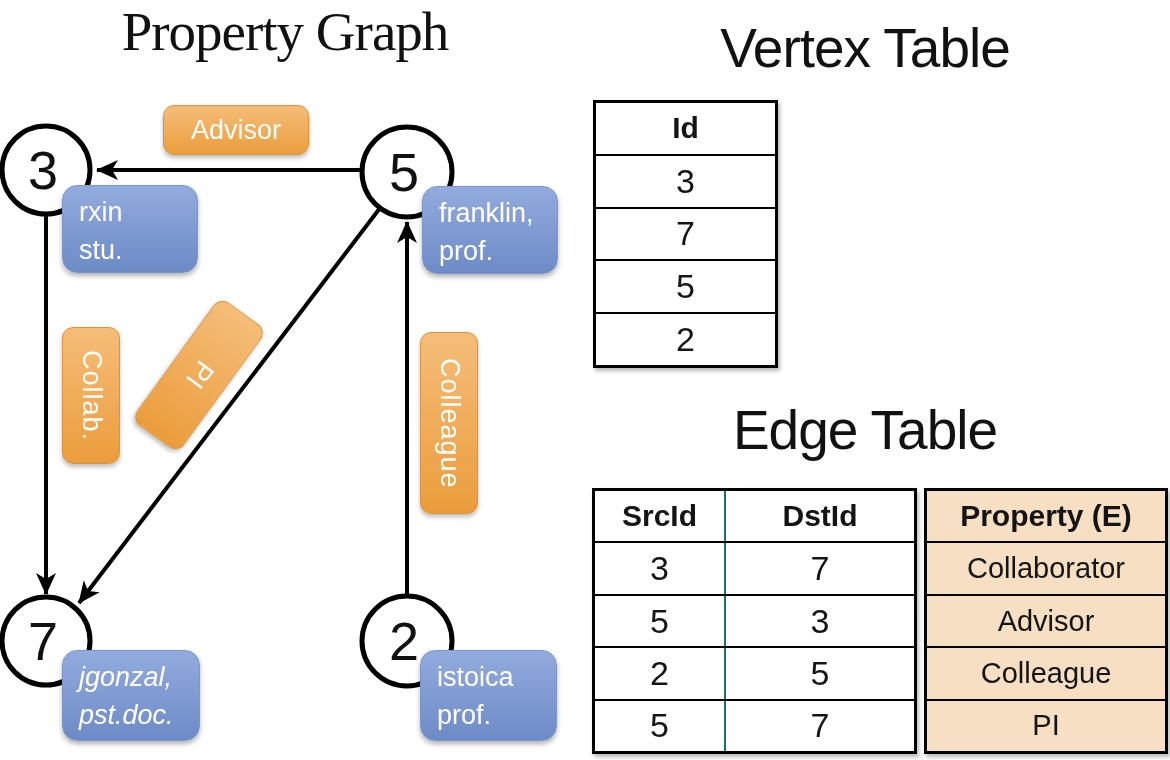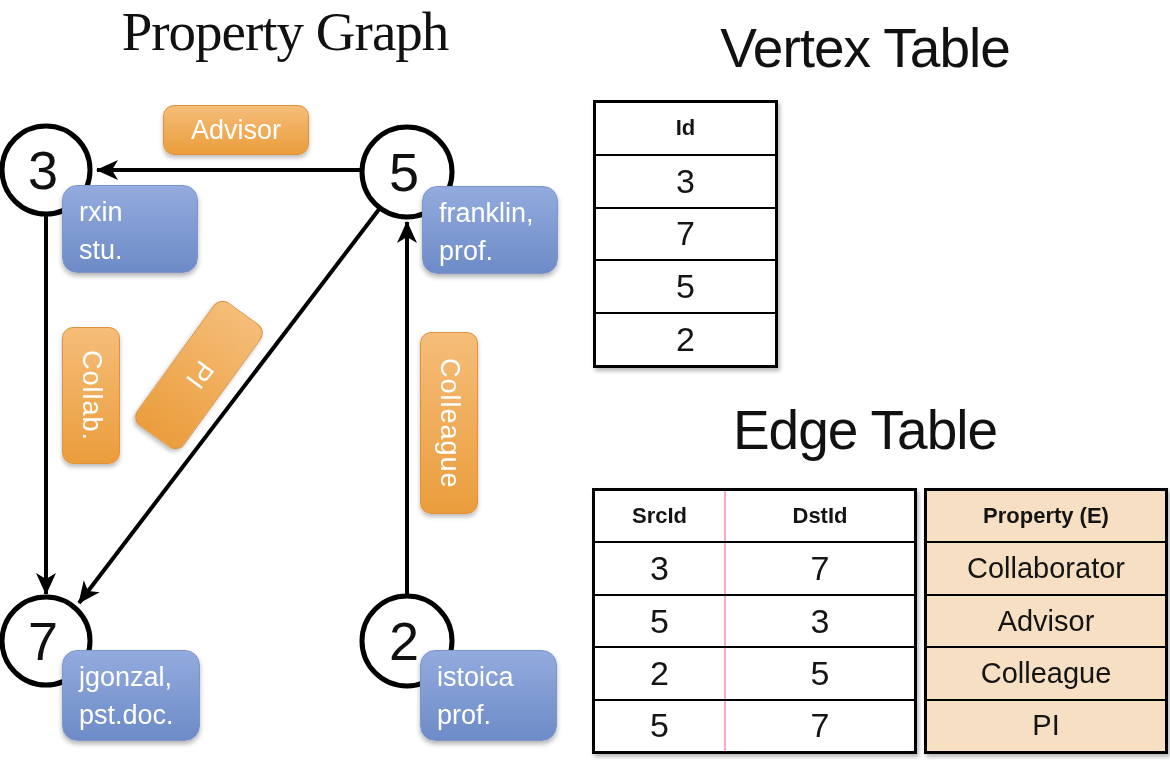--- a/index.html
+++ b/index.html
@@ -42,31 +42,31 @@
   .subtable{
     position:absolute;border:3px solid #000;box-sizing:border-box;
     display:flex;flex-direction:column;background:#fff;
     box-shadow:2px 3px 4px rgba(0,0,0,0.28);
   }
   .subtable .row{
     flex:1;display:flex;align-items:center;justify-content:center;
     border-top:2px solid #000;position:relative;
   }
   .subtable .row:first-child{border-top:none;}
-  .subtable .hdr{font-weight:bold;font-size:22px;text-align:right;}
+  .subtable .hdr{font-weight:bold;font-size:30px;text-align:right;}
   .subtable .val{font-size:34px;font-weight:300;}
   .subtable .prop{font-size:29px;font-weight:300;}
   .vfill{background:#d2def1;}
   .efill{background:#f6dfc3;}
   .two-col .row{padding:0;}
   .two-col .cell{
     flex:1;height:100%;display:flex;align-items:center;justify-content:center;
     box-sizing:border-box;
   }
-  .two-col .cell.c1{border-right:2px solid #f9a8d4;flex:0 0 131px;}
+  .two-col .cell.c1{border-right:2px solid #0f766e;flex:0 0 131px;}
 </style>
 </head>
 <body>
 
 <div class="canvas">
 
   <div class="big-title" style="left:40px;top:0;width:490px;font-family:Liberation Serif, serif;">Property Graph</div>
 
   <svg class="graph" width="1170" height="760">
     <defs>
@@ -105,21 +105,21 @@
   </div>
 
   <div class="bbox" style="left:62px;top:185px;width:136px;height:88px;">
     <div>rxin</div>
     <div>stu.</div>
   </div>
   <div class="bbox" style="left:422px;top:186px;width:136px;height:88px;">
     <div>franklin,</div>
     <div>prof.</div>
   </div>
-  <div class="bbox" style="left:62px;top:650px;width:138px;height:91px;">
+  <div class="bbox" style="left:62px;top:650px;width:138px;height:91px;font-style:italic;">
     <div>jgonzal,</div>
     <div>pst.doc.</div>
   </div>
   <div class="bbox" style="left:420px;top:650px;width:137px;height:91px;">
     <div>istoica</div>
     <div>prof.</div>
   </div>
 
   <div class="big-title" style="left:685px;top:16px;width:360px;">Vertex Table</div>
 

